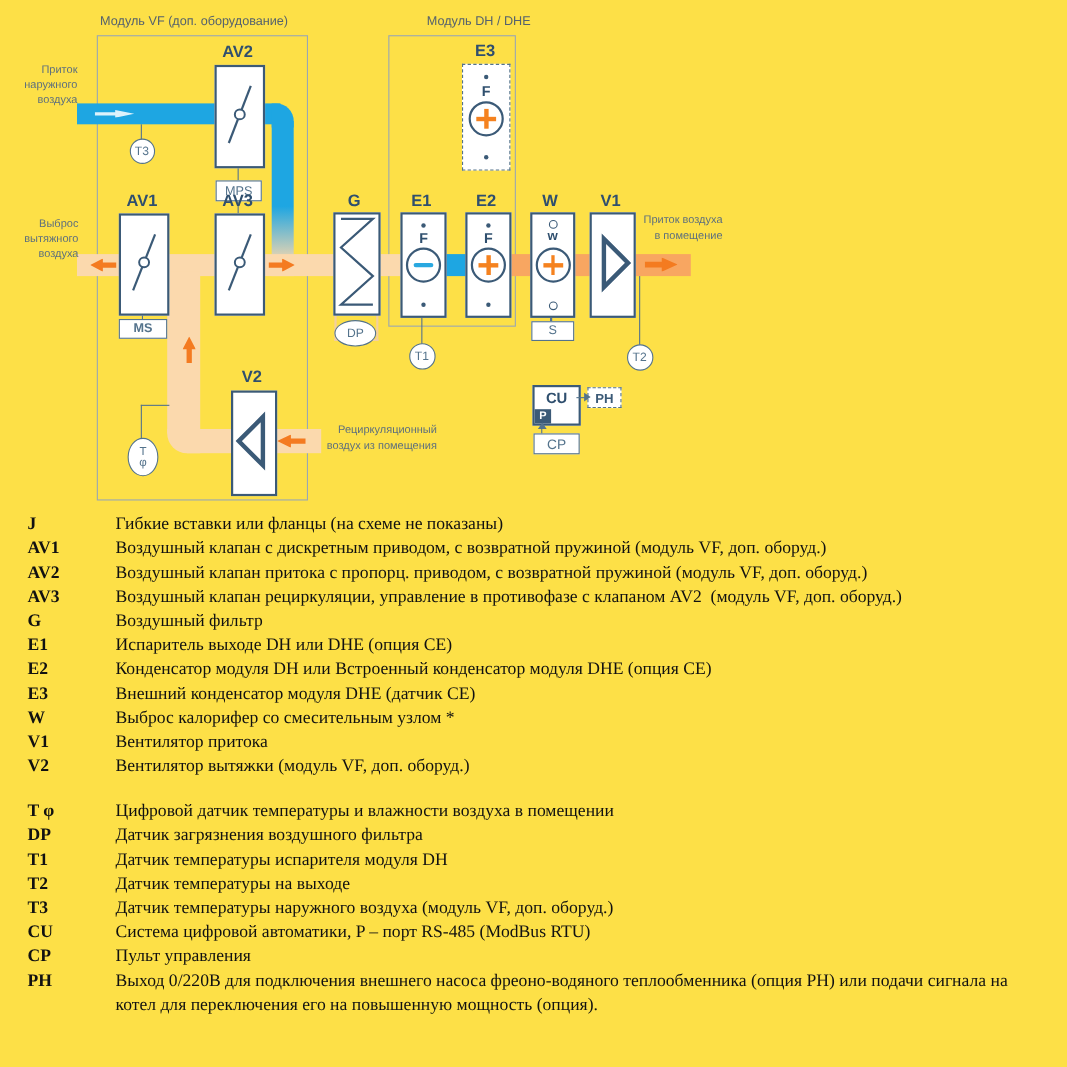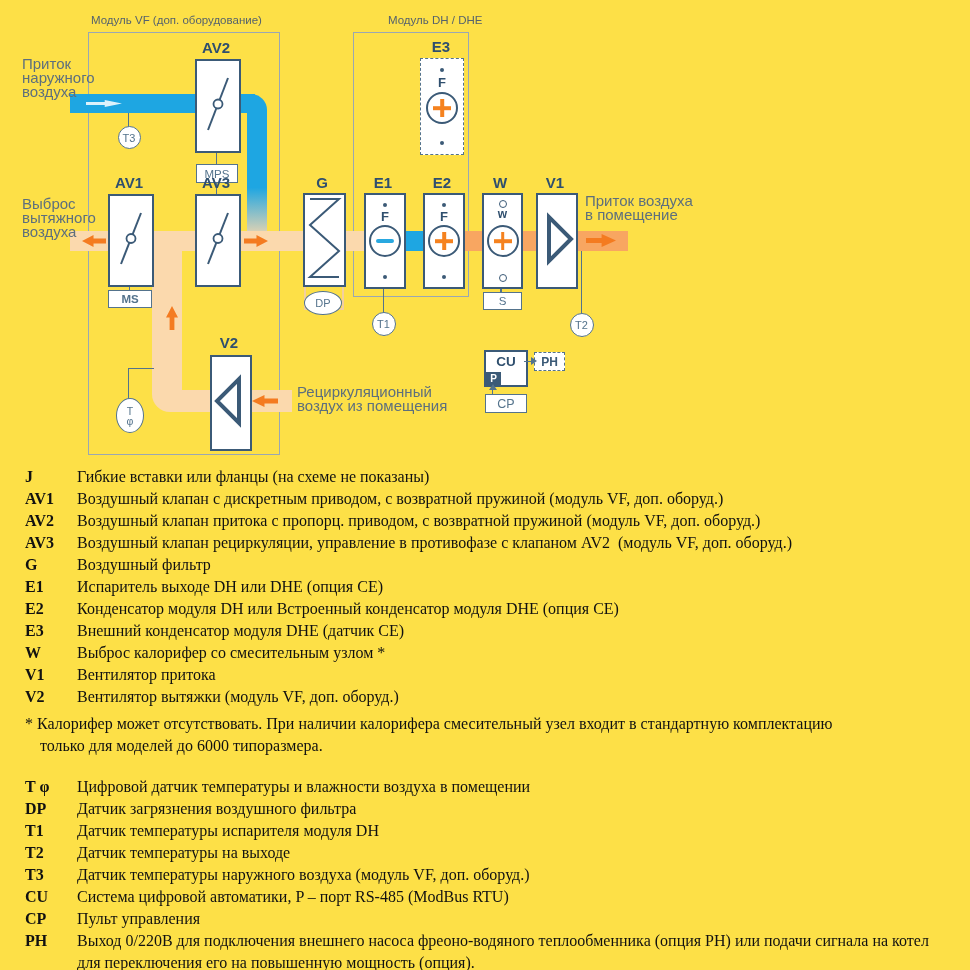--- a/index.html
+++ b/index.html
@@ -2,21 +2,21 @@
 <html><head>
 <meta charset="utf-8">
 <style>
   html,body{margin:0;padding:0;background:#fff;}
   #page{position:relative;width:970px;height:970px;background:#fde047;overflow:hidden;
         font-family:"Liberation Sans",sans-serif;}
   
   .abs{position:absolute;}
   .modbox{position:absolute;border:1.5px solid #9aa7b2;background:transparent;z-index:0;}
   .mlabel{position:absolute;font-size:11.5px;color:#55626d;z-index:2;white-space:nowrap;}
-  .flabel{position:absolute;font-size:15px;color:#5d6f7d;line-height:14px;white-space:pre-line;z-index:2;}
+  .flabel{position:absolute;font-size:10px;color:#5d6f7d;line-height:14px;white-space:pre-line;z-index:2;text-align:right;}
   .duct{position:absolute;z-index:1;}
   .blue{background:#1ea6e2;}
   .pale{background:#fbd9ad;}
   .warm{background:#f8a661;}
   .cbox{position:absolute;border:2px solid #3b5a77;background:#fff;z-index:2;}
   .dashedbox{position:absolute;border:1.6px dashed #54738c;background:#fff;z-index:2;}
   .tag{position:absolute;transform:translateX(-50%);font-weight:bold;font-size:15px;color:#2f4f6e;z-index:2;white-space:nowrap;}
   .sbox{position:absolute;border:1.8px solid #54738c;background:#fff;color:#54738c;
         font-size:11.5px;text-align:center;z-index:2;display:flex;align-items:center;justify-content:center;}
   .sensor{position:absolute;border:1.8px solid #54738c;background:#fff;color:#54738c;border-radius:50%;
@@ -33,21 +33,21 @@
   .dot{position:absolute;left:50%;transform:translateX(-50%);width:4px;height:4px;border-radius:50%;background:#3b5a77;}
   .odot{position:absolute;left:50%;transform:translateX(-50%);width:6px;height:6px;border-radius:50%;
         border:1.5px solid #3b5a77;background:#fff;}
   .fletter{position:absolute;left:50%;transform:translateX(-50%);font-weight:bold;font-size:13px;color:#2f4f6e;}
   .tri{position:absolute;width:0;height:0;z-index:3;}
   
   #legend{position:absolute;left:0;top:466px;width:970px;font-family:"Liberation Serif",serif;
         font-size:16px;color:#111;z-index:2;}
   .lrow{display:flex;line-height:22px;}
   .lkey{width:52px;padding-left:25px;font-weight:bold;flex:none;}
-  .ltext{flex:1;padding-right:22px;white-space:pre-wrap;}
+  .ltext{flex:1;padding-right:22px;white-space:pre-wrap;margin-left:28px;}
   .lnote{margin-top:5px;padding-left:40px;text-indent:-15px;width:800px;line-height:22px;}
   #sensor-rows{margin-top:19px;}
   .ltext-wrap{max-width:872px;}
 </style>
 </head>
 <body>
 
 <div id="page">
 
   <div class="modbox" style="left:88px;top:32px;width:190px;height:421px;"></div>
@@ -269,21 +269,20 @@
       </div>
     <div class="lrow">
         <span class="lkey">V1</span>
         <span class="ltext">Вентилятор притока</span>
       </div>
     <div class="lrow">
         <span class="lkey">V2</span>
         <span class="ltext">Вентилятор вытяжки (модуль VF, доп. оборуд.)</span>
       </div>
 
-    <div class="lnote">* Калорифер может отсутствовать. При наличии калорифера смесительный узел входит в стандартную комплектацию только для моделей до 6000 типоразмера.</div>
 
     <div id="sensor-rows">
       <div class="lrow">
           <span class="lkey">T φ</span>
           <span class="ltext ltext-wrap">Цифровой датчик температуры и влажности воздуха в помещении</span>
         </div>
       <div class="lrow">
           <span class="lkey">DP</span>
           <span class="ltext ltext-wrap">Датчик загрязнения воздушного фильтра</span>
         </div>

